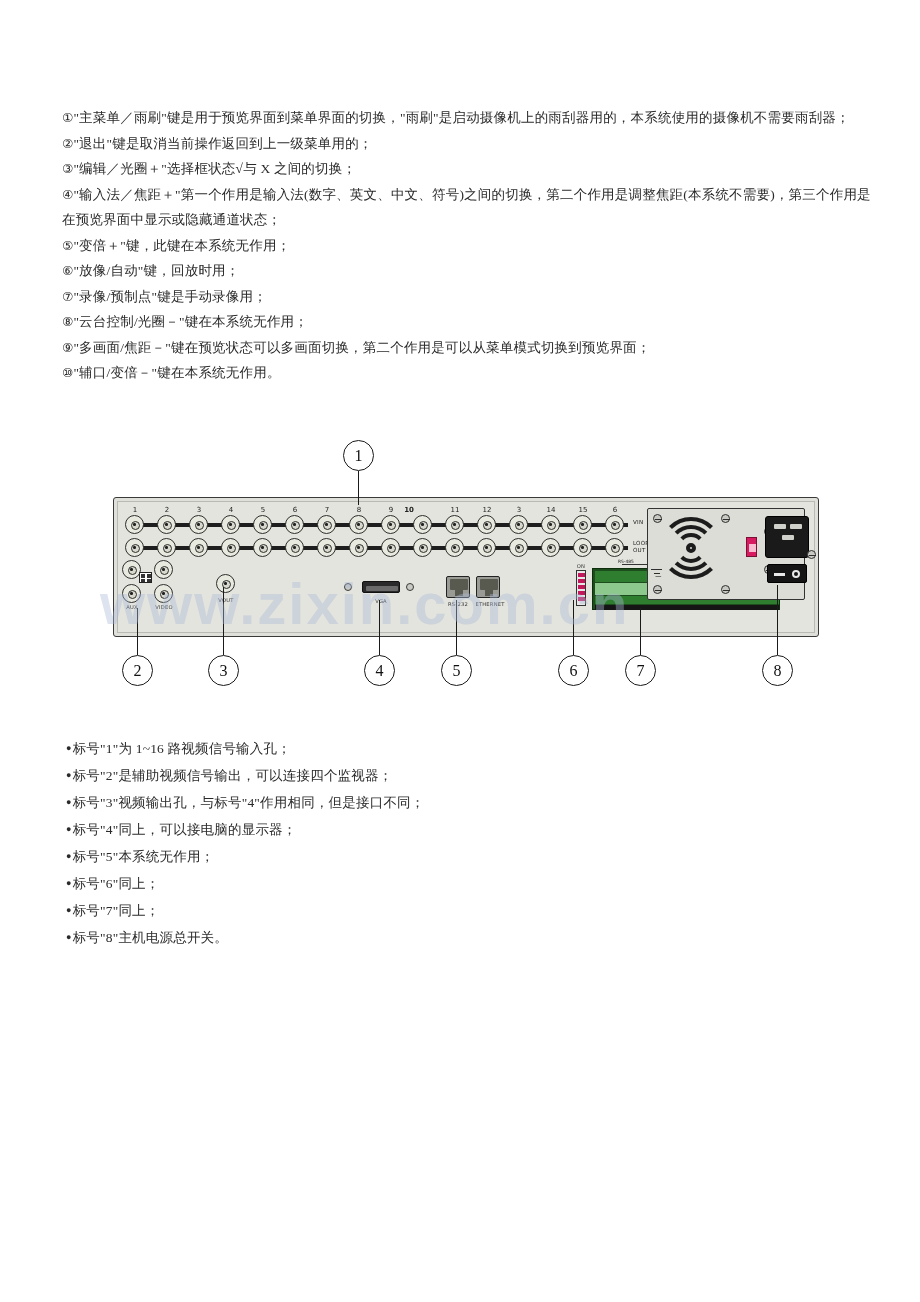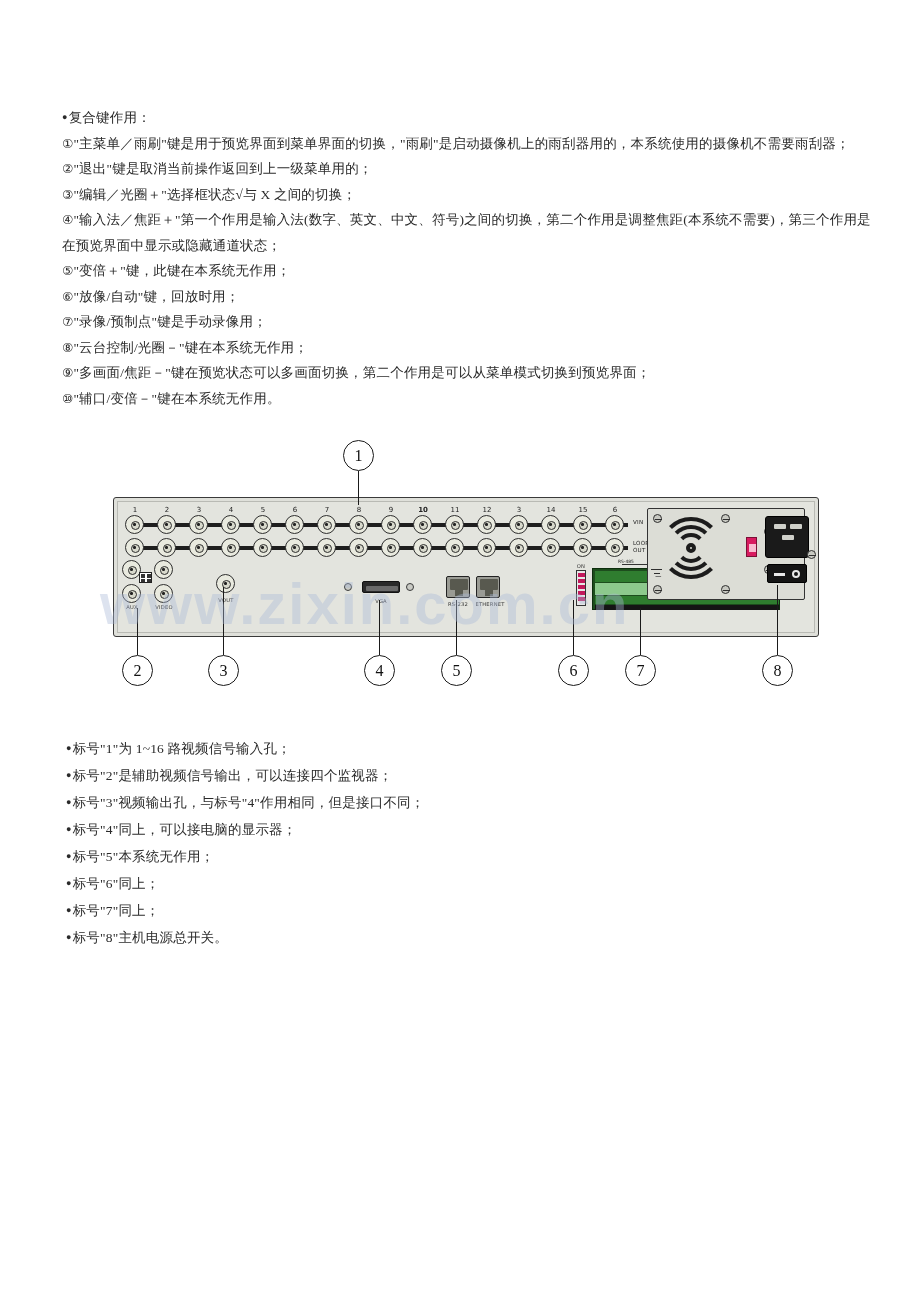--- a/index.html
+++ b/index.html
@@ -173,21 +173,20 @@
   }
   .hline { position:absolute; height:1.2px; background:#333; }
 </style>
 </head>
 <body>
 
 <div class="page">
 
   <div class="textblock">
 
-    <div class="line bullet">复合键作用：</div>
 
     <div class="line">
       <span class="marker">①</span><span>"主菜单／雨刷"键是用于预览界面到菜单界面的切换，"雨刷"是启动摄像机上的雨刮器用的，本系统使用的摄像机不需要雨刮器；</span>
     </div>
     <div class="line">
       <span class="marker">②</span><span>"退出"键是取消当前操作返回到上一级菜单用的；</span>
     </div>
     <div class="line">
       <span class="marker">③</span><span>"编辑／光圈＋"选择框状态√与 X 之间的切换；</span>
     </div>
@@ -225,21 +224,21 @@
 
       <div class="chnum" style="left:13px;  top:8px;">1</div>
       <div class="chnum" style="left:45px;  top:8px;">2</div>
       <div class="chnum" style="left:77px;  top:8px;">3</div>
       <div class="chnum" style="left:109px; top:8px;">4</div>
       <div class="chnum" style="left:141px; top:8px;">5</div>
       <div class="chnum" style="left:173px; top:8px;">6</div>
       <div class="chnum" style="left:205px; top:8px;">7</div>
       <div class="chnum" style="left:237px; top:8px;">8</div>
       <div class="chnum" style="left:269px; top:8px;">9</div>
-      <div class="chnum" style="left:301px; top:8px;font-weight:bold;">10</div>
+      <div class="chnum" style="left:287px; top:8px;font-weight:bold;">10</div>
       <div class="chnum" style="left:333px; top:8px;">11</div>
       <div class="chnum" style="left:365px; top:8px;">12</div>
       <div class="chnum" style="left:397px; top:8px;">3</div>
       <div class="chnum" style="left:429px; top:8px;">14</div>
       <div class="chnum" style="left:461px; top:8px;">15</div>
       <div class="chnum" style="left:493px; top:8px;">6</div>
 
       <div class="bnc-bar" style="left:14px; top:25px; width:500px;"></div>
       <div class="bnc" style="left:11px;  top:17px;"></div>
       <div class="bnc" style="left:43px;  top:17px;"></div>

